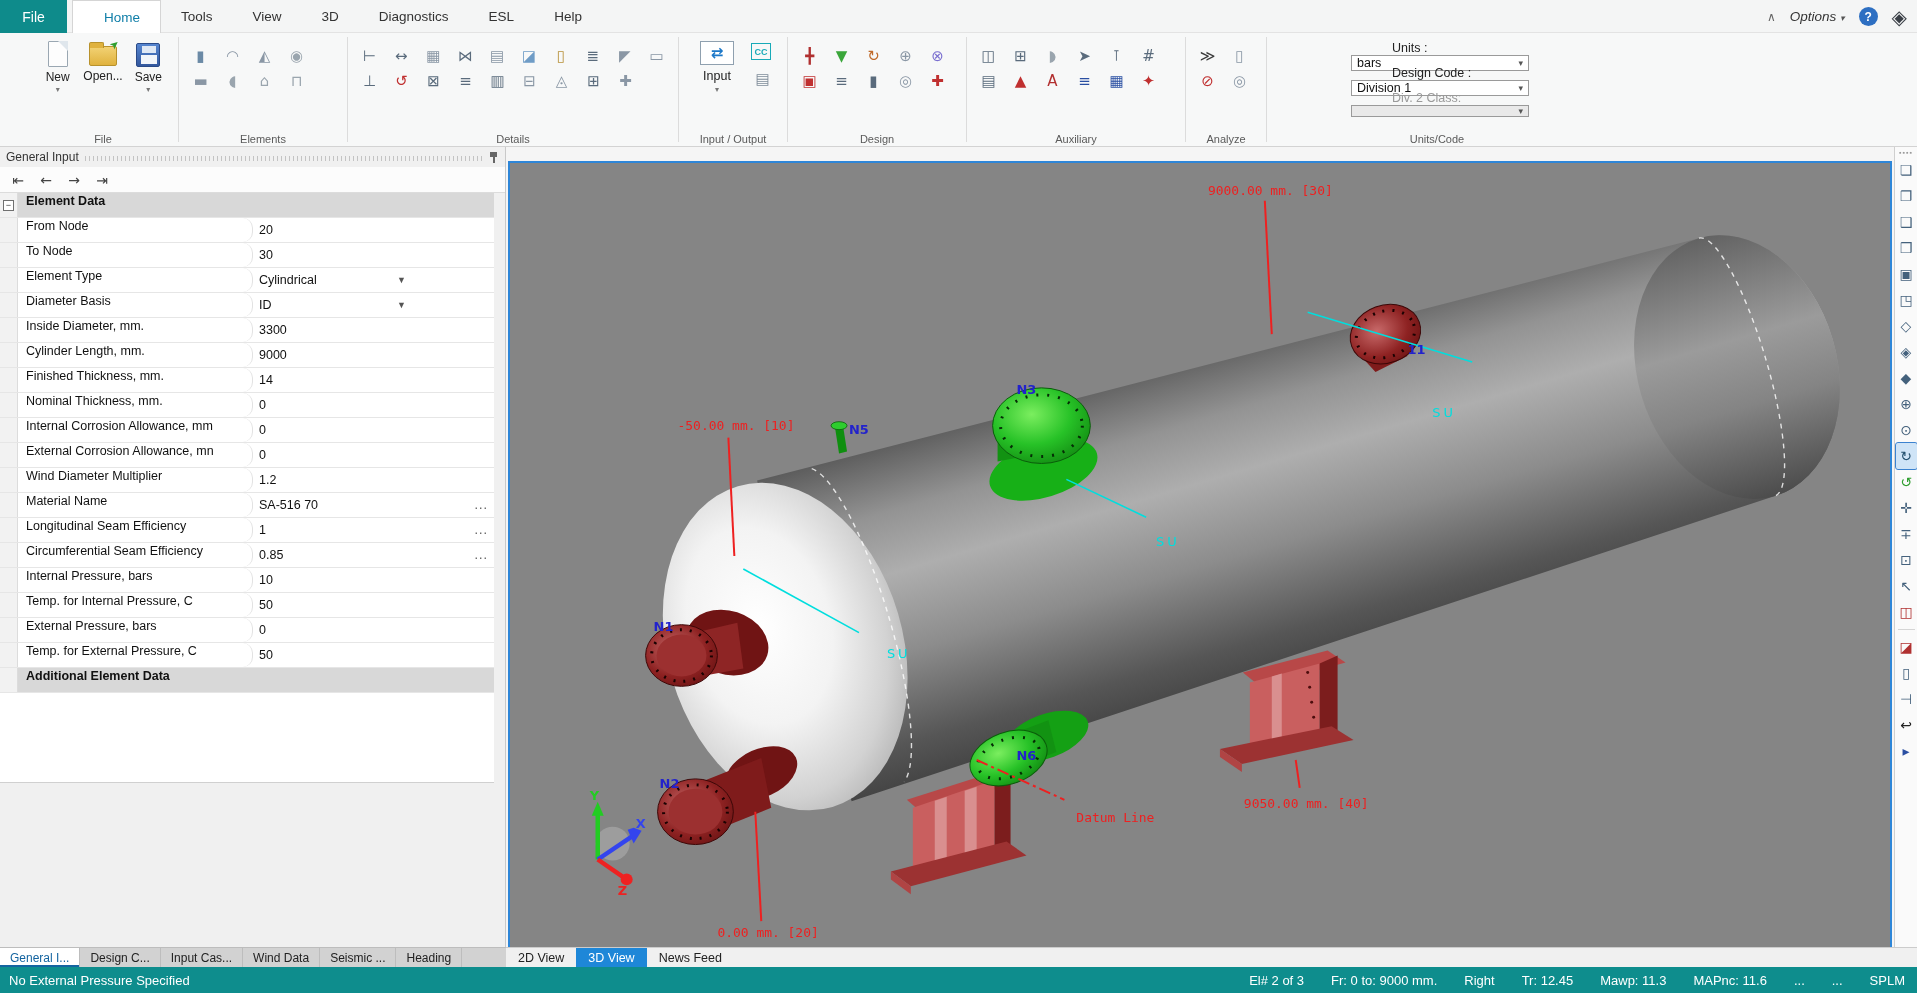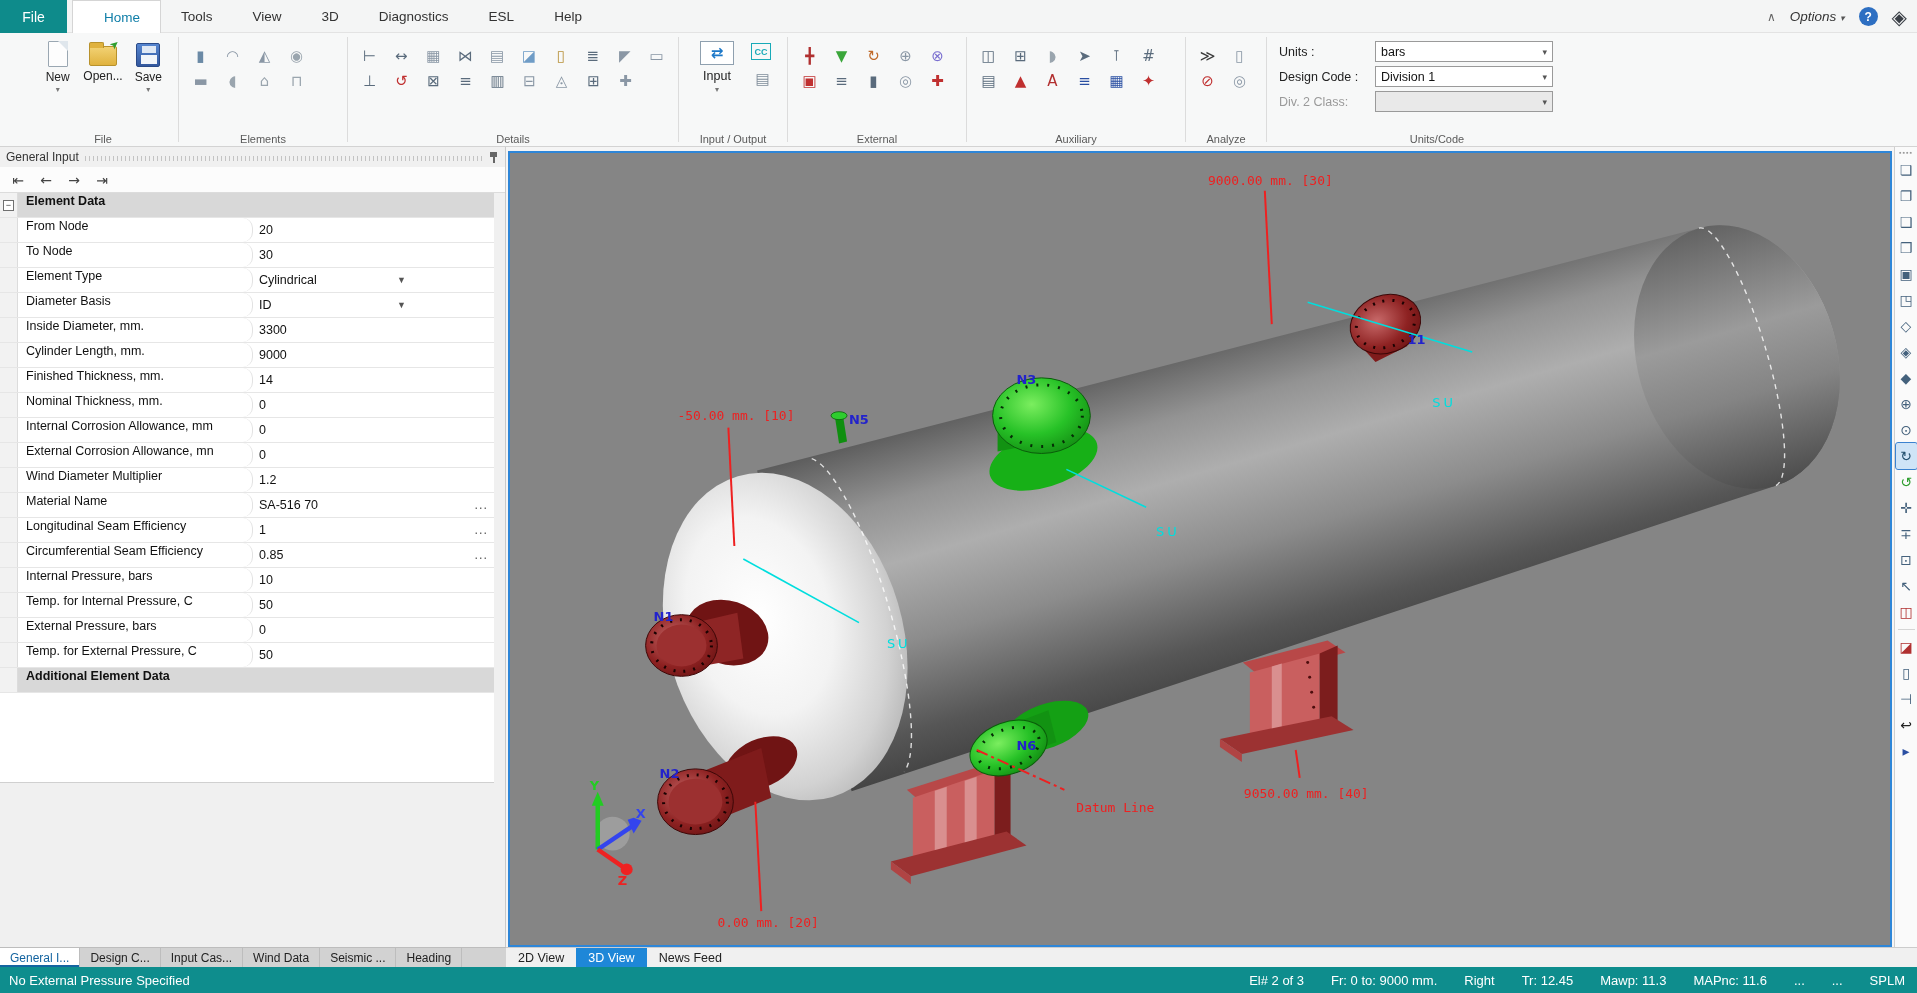--- a/index.html
+++ b/index.html
@@ -43,21 +43,21 @@
   .irow { display:flex; gap:9px; }
   .ribbon-icon { width:23px; height:21px; display:flex; align-items:center; justify-content:center; font-size:15px; cursor:pointer; border-radius:2px; }
   .input-group-body { display:flex; padding:8px 8px 0 12px; gap:8px; }
   #input-big { width:52px; display:flex; flex-direction:column; align-items:center; cursor:pointer; }
   #input-big .frame { width:34px; height:24px; border:1px solid #8fa0af; background:#fff; display:flex; align-items:center; justify-content:center; color:#1d78c8; font-size:15px; font-weight:bold; }
   #input-big .lbl { font-size:12.5px; color:#222; margin-top:4px; }
   #input-big .dd { font-size:8px; color:#777; margin-top:2px; }
   .side-icons { display:flex; flex-direction:column; gap:8px; padding-top:2px; }
   .cc-box { width:20px; height:17px; border:1.5px solid #18aab8; color:#18aab8; font-size:9px; font-weight:bold; display:flex; align-items:center; justify-content:center; cursor:pointer; }
   .units-body { padding:8px 6px 0 12px; display:flex; flex-direction:column; gap:4px; }
-  .unit-row { display:flex; align-items:center; height:21px; }
+  .unit-row { display:flex; align-items:center; height:21px;flex-direction:column; }
   .unit-row .ulabel { width:96px; font-size:12.5px; color:#222; }
   .unit-row.disabled .ulabel { color:#9a9a9a; }
   .uselect { width:178px; height:21px; background:#fff; border:1px solid #9a9a9a; display:flex; align-items:center; font-size:12.5px; color:#111; padding:0 5px; justify-content:space-between; cursor:pointer; }
   .unit-row.disabled .uselect { background:#e9e9e9; color:#999; cursor:default; }
   .uselect .arr { font-size:9px; color:#555; }
 
   
   #main { position:absolute; left:0; top:147px; width:1917px; height:820px; }
 
   
@@ -84,21 +84,21 @@
   #panel-fill-white { width:494px; height:90px; background:#fff; border-bottom:1px solid #d0d0d0; }
   #panel-fill-gray { width:506px; }
 
   
   #lefttabs { position:absolute; left:0; top:800px; width:506px; height:20px; background:#d2d2d2; display:flex; border-top:1px solid #bdbdbd; }
   .ltab { padding:0 10px; display:flex; align-items:center; font-size:12px; color:#222; border-right:1px solid #bdbdbd; cursor:pointer; white-space:nowrap; }
   .ltab.active { background:#fff; color:#1464a0; box-shadow:inset 0 -2px 0 #1464a0; }
 
   
   #viewwrap { position:absolute; left:506px; top:0; width:1411px; height:800px; background:#f5f5f5; }
-  #viewport { position:absolute; left:2px; top:4px; width:1384px; height:796px; border:2px solid #2e86d8; background:#858585; }
+  #viewport { position:absolute; left:2px; top:14px; width:1384px; height:796px; border:2px solid #2e86d8; background:#858585; }
   #scene { width:100%; height:100%; display:block; }
 
   
   #righttoolbar { position:absolute; left:1388px; top:0; width:23px; height:800px; background:#fafafa; border-left:1px solid #cfcfcf;
     display:flex; flex-direction:column; align-items:center; padding-top:2px; }
   #rt-handle { font-size:7px; color:#9a9a9a; letter-spacing:1px; line-height:8px; cursor:grab; }
   .rt-icon { width:21px; height:26px; display:flex; align-items:center; justify-content:center; font-size:14px; color:#44617c; cursor:pointer; border-radius:2px; }
   .rt-icon.selected { background:#cfe4f7; outline:1.5px solid #3b82d0; color:#23506e; }
   .rt-sep { width:17px; height:1px; background:#d5d5d5; margin:4px 0; }
 
@@ -235,21 +235,21 @@
           <span class="ribbon-icon ico" style="color: rgb(122, 111, 208);">⊗</span>
         </div>
         <div class="irow">
           <span class="ribbon-icon ico" style="color: rgb(192, 48, 48);">▣</span>
           <span class="ribbon-icon ico" style="color: rgb(90, 107, 124);">≡</span>
           <span class="ribbon-icon ico" style="color: rgb(90, 107, 124);">▮</span>
           <span class="ribbon-icon ico" style="color: rgb(138, 151, 165);">◎</span>
           <span class="ribbon-icon ico" style="color: rgb(192, 48, 48);">✚</span>
         </div>
       </div>
-      <div class="glabel">External</div>
+      <div class="glabel">Design</div>
     </div>
     <div class="gsep"></div>
     <div class="rgroup" style="width: 218px;">
       <div class="igrid">
         <div class="irow">
           <span class="ribbon-icon ico" style="color: rgb(90, 107, 124);">◫</span>
           <span class="ribbon-icon ico" style="color: rgb(90, 107, 124);">⊞</span>
           <span class="ribbon-icon ico" style="color: rgb(154, 165, 174);">◗</span>
           <span class="ribbon-icon ico" style="color: rgb(90, 107, 124);">➤</span>
           <span class="ribbon-icon ico" style="color: rgb(90, 107, 124);">⊺</span>

